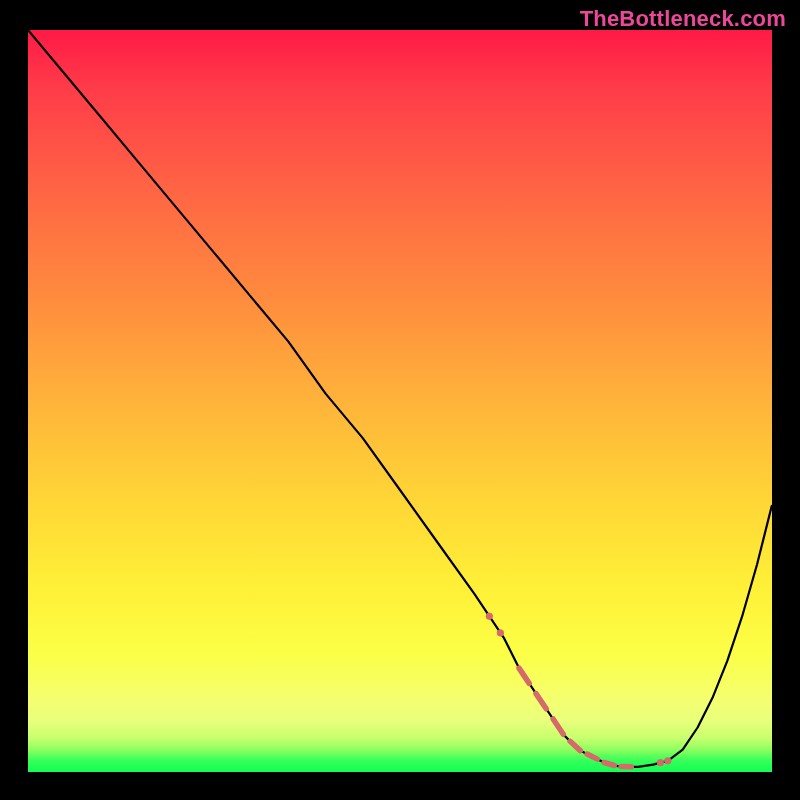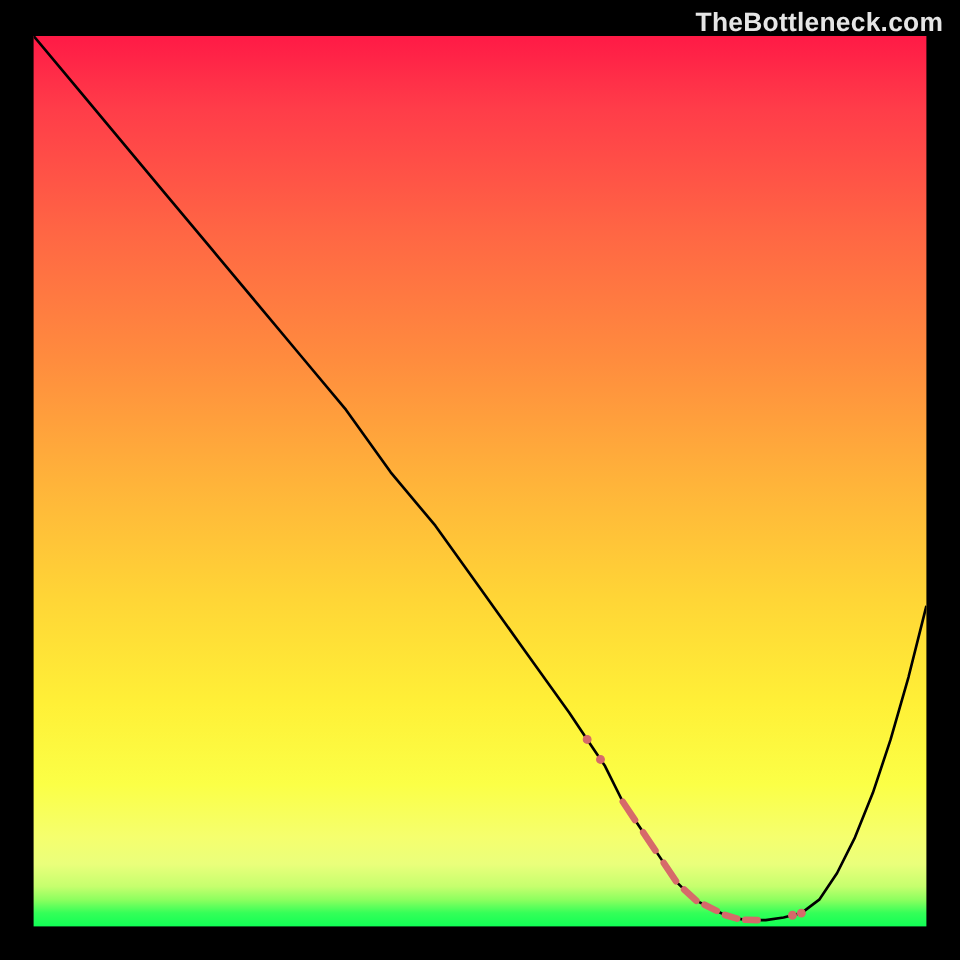--- a/index.html
+++ b/index.html
@@ -14,21 +14,21 @@
   .frame {
     position: relative;
     width: 800px;
     height: 800px;
     background: #000000;
   }
   .attribution {
     position: absolute;
     top: 6px;
     right: 14px;
-    color: #e5e5e5;
+    color: #ec4899;
     font-size: 22px;
     font-weight: bold;
     letter-spacing: 0.2px;
   }
   
   .plot {
     position: absolute;
     left: 28px;
     top: 30px;
     width: 744px;   

